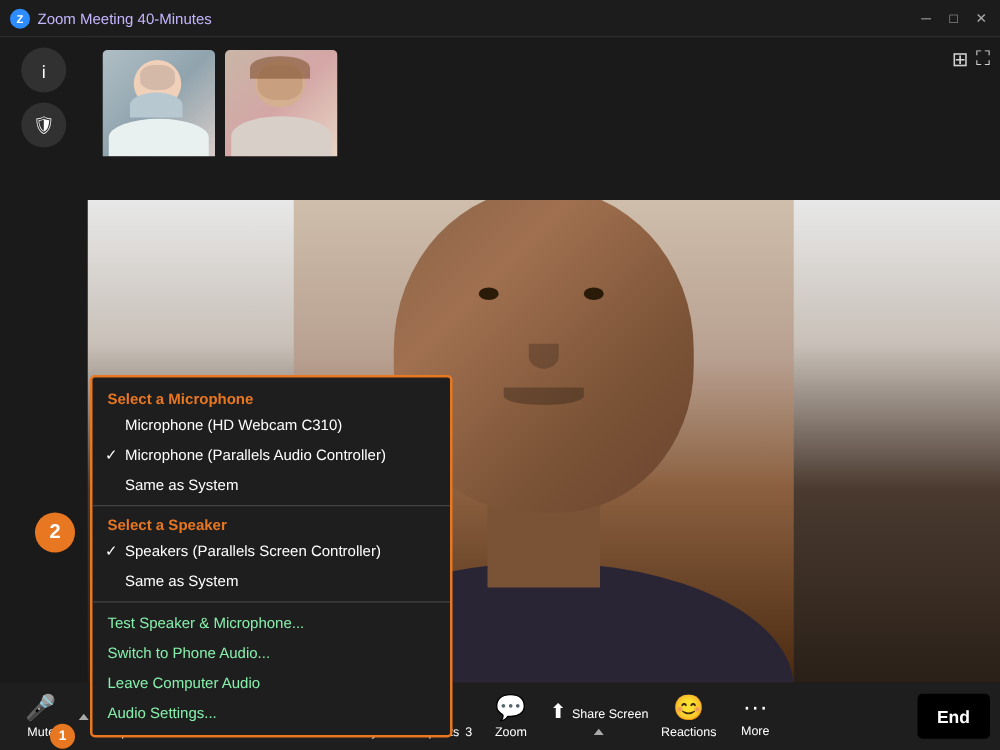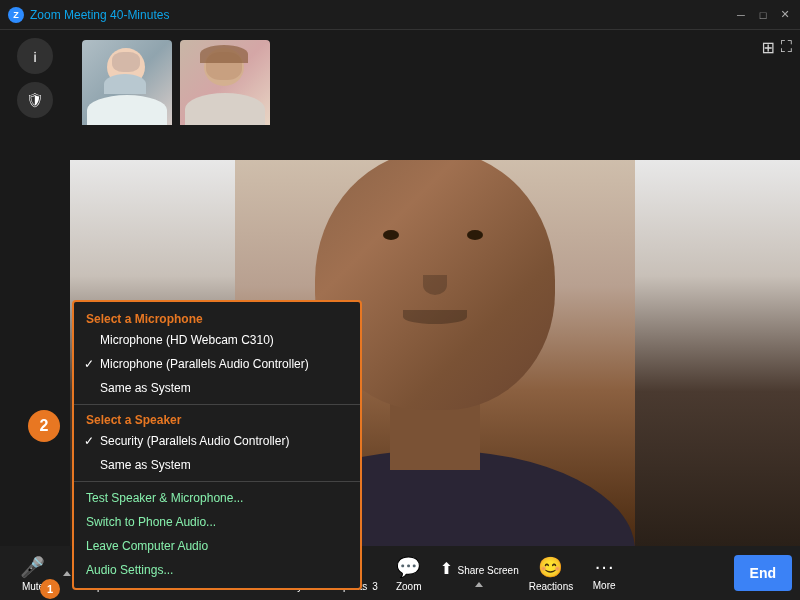--- a/index.html
+++ b/index.html
@@ -29,21 +29,21 @@
       border-radius: 50%;
       margin-right: 6px;
       display: flex;
       align-items: center;
       justify-content: center;
       font-size: 9px;
       color: white;
       font-weight: bold;
     }
     #title-bar .title {
-      color: #0ea5e9;
+      color: #c4b5fd;
       font-size: 12px;
       flex: 1;
     }
     #title-bar .win-controls {
       display: flex;
       gap: 8px;
     }
     #title-bar .win-btn {
       width: 14px;
       height: 14px;
@@ -344,21 +344,21 @@
       color: white;
       font-size: 11px;
       font-weight: bold;
       display: flex;
       align-items: center;
       justify-content: center;
       z-index: 2;
     }
 
     .end-btn {
-      background: #3b82f6;
+      background: #000000;
       color: white;
       border: none;
       border-radius: 4px;
       padding: 8px 16px;
       font-size: 14px;
       font-weight: bold;
       cursor: pointer;
       height: 36px;
       display: flex;
       align-items: center;
@@ -470,21 +470,21 @@
       <span class="checkmark">✓</span>
       <span>Microphone (Parallels Audio Controller)</span>
     </div>
     <div class="menu-item">
       <span>Same as System</span>
     </div>
     <hr class="menu-divider">
     <div class="menu-section-label">Select a Speaker</div>
     <div class="menu-item">
       <span class="checkmark">✓</span>
-      <span>Security (Parallels Audio Controller)</span>
+      <span>Speakers (Parallels Screen Controller)</span>
     </div>
     <div class="menu-item">
       <span>Same as System</span>
     </div>
     <hr class="menu-divider">
     <div class="menu-item-plain">Test Speaker &amp; Microphone...</div>
     <div class="menu-item-plain">Switch to Phone Audio...</div>
     <div class="menu-item-plain">Leave Computer Audio</div>
     <div class="menu-item-plain">Audio Settings...</div>
   </div>

